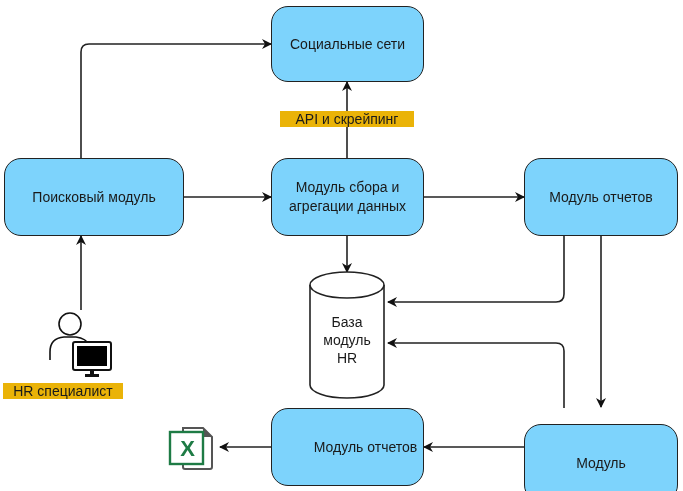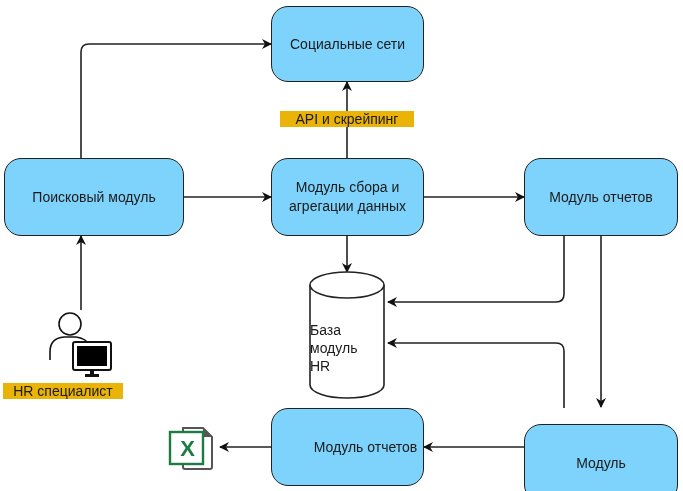--- a/index.html
+++ b/index.html
@@ -3,21 +3,21 @@
   <meta charset="utf-8">
   <style>
     html, body { margin: 0; padding: 0; background: #ffffff; }
     body { width: 683px; height: 491px; position: relative; overflow: hidden;
            font-family: "Liberation Sans", sans-serif; color: #1a1a1a; }
     svg#diagram { position: absolute; left: 0; top: 0; }
     .node { position: absolute; box-sizing: border-box; border: 1.6px solid #222;
             border-radius: 17px; background: #7dd3fc; display: flex; align-items: center;
             justify-content: center; text-align: center; font-size: 14px; line-height: 19px; }
     .label { position: absolute; font-size: 14px; text-align: center; background: #eab308; }
-    .cyl-text { position: absolute; font-size: 14px; line-height: 18px; text-align: left; margin-top: 8px; }
+    .cyl-text { position: absolute; font-size: 14px; line-height: 18px; text-align: center; }
   </style>
 </head>
 <body>
 
 <svg id="diagram" width="683" height="491" viewBox="0 0 683 491">
   <defs>
     <marker id="arr" markerWidth="10" markerHeight="10" refX="9" refY="5" orient="auto" markerUnits="userSpaceOnUse">
       <path d="M0,0 L10,5 L0,10 L3,5 Z" fill="#111"></path>
     </marker>
   </defs>

